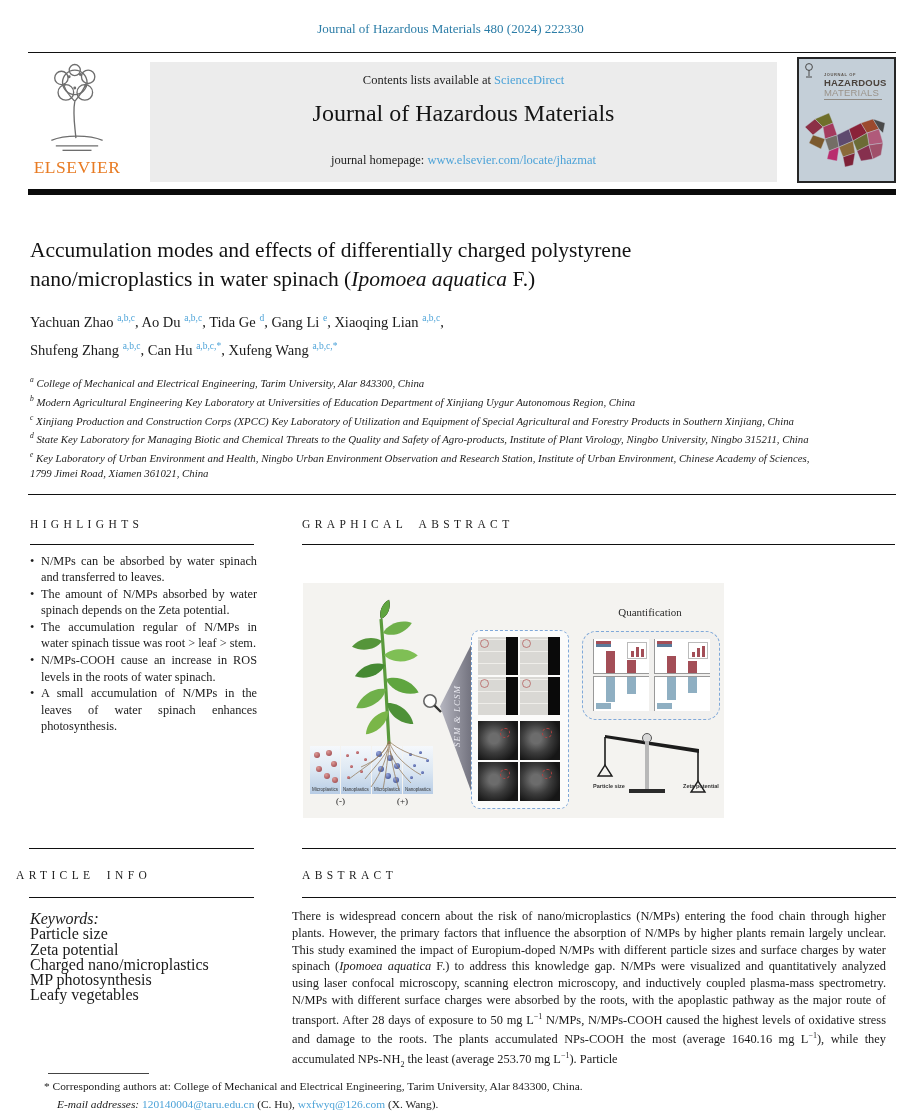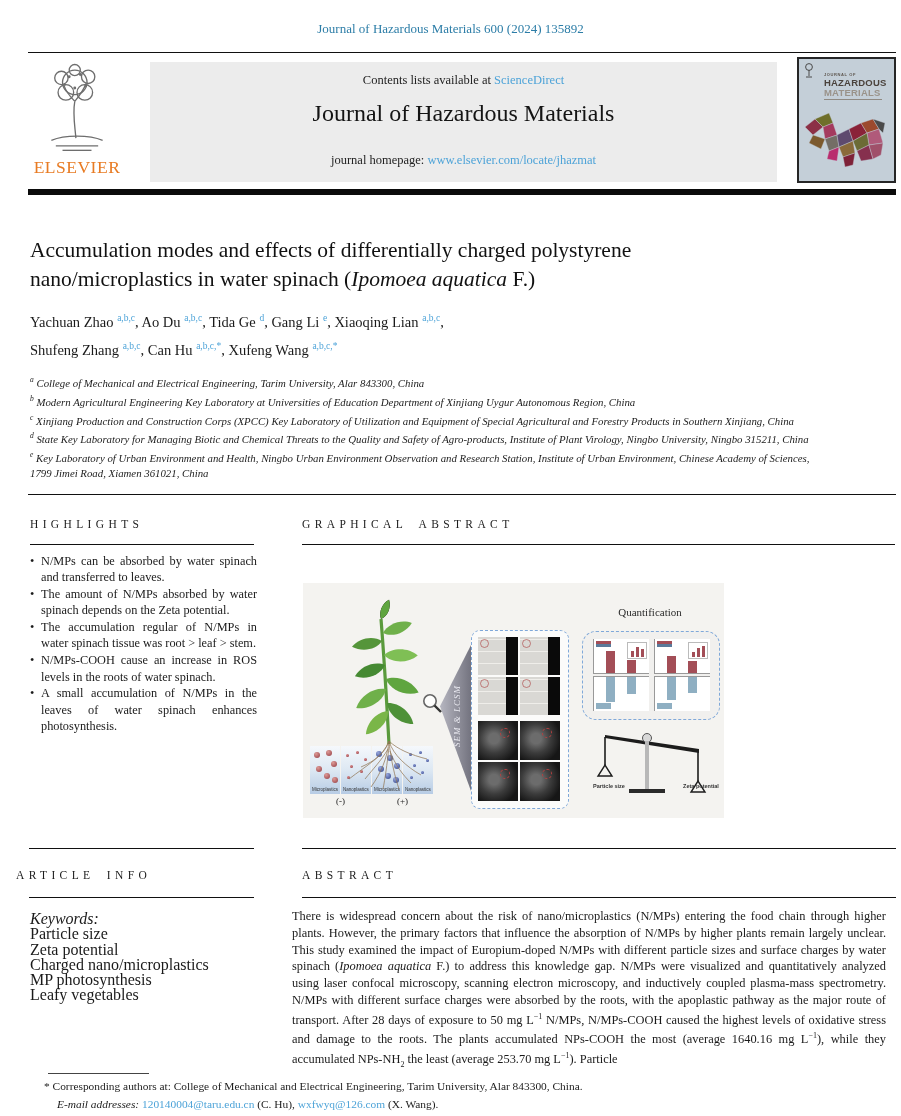--- a/index.html
+++ b/index.html
@@ -30,21 +30,21 @@
   .header-box{left:150px;top:62px;width:627px;height:120px;background:#ececec;}
   .contents-line{top:11px;left:0;width:100%;text-align:center;font-size:12.5px;color:#222;}
   .journal-name{top:38px;left:0;width:100%;text-align:center;font-size:24px;color:#141414;}
   .homepage-line{top:91px;left:0;width:100%;text-align:center;font-size:12.5px;color:#222;}
   .lnk{color:#4da3d8;text-decoration:none;cursor:pointer;}
 
   
   .cover{left:797px;top:57px;width:95px;height:122px;border:2px solid #262626;background:#c4cfd8;overflow:hidden;}
   .cover-jof{left:25px;top:13px;font-size:4px;letter-spacing:.6px;color:#5d564f;font-family:"Liberation Sans",sans-serif;font-weight:bold;}
   .cover-hz{left:25px;top:18px;font-size:9.5px;font-weight:bold;color:#4a423c;font-family:"Liberation Sans",sans-serif;letter-spacing:.2px;}
-  .cover-mt{left:25px;top:28px;font-size:9.5px;font-weight:bold;color:#9a938a;font-family:"Liberation Sans",sans-serif;letter-spacing:.2px;}
+  .cover-mt{left:25px;top:28px;font-size:9.5px;font-weight:normal;color:#9a938a;font-family:"Liberation Sans",sans-serif;letter-spacing:.2px;}
   .cover-tag{left:25px;top:40px;width:58px;height:1px;background:#8f8a83;}
   .cover-map{left:0px;top:42px;}
 
   
   .title{left:30px;top:236px;width:710px;font-size:21.5px;line-height:28.5px;color:#111;}
   .authors{left:30px;top:306px;width:820px;font-size:14.5px;line-height:24px;}
   .authors sup.au{color:#4da3d8;font-size:9.5px;}
   .affils{left:30px;top:372px;width:800px;font-style:italic;font-size:10.8px;line-height:15.2px;color:#222;}
   .affils sup{font-size:7.5px;}
   .affils div{margin:0;}
@@ -124,21 +124,21 @@
   
   .footnote{left:44px;top:1078px;width:830px;font-size:11.4px;line-height:17.5px;color:#1c1c1c;}
   .fn-line2{margin-left:13px;}
   .fn-line2 .em-label{font-style:italic;}
 </style>
 </head>
 <body>
 
 <div class="page">
 
-  <div class="abs citation">Journal of Hazardous Materials 600 (2024) 135892</div>
+  <div class="abs citation">Journal of Hazardous Materials 480 (2024) 222330</div>
   <div class="abs hr rule-top"></div>
 
   <div class="abs logo-box">
     <svg class="logo-tree" width="78" height="96" viewBox="0 0 70 86">
       <g stroke="#6e6e6e" fill="none" stroke-width="1.2">
         <circle cx="33" cy="20" r="11"></circle>
           <circle cx="21" cy="16" r="6"></circle>
           <circle cx="45" cy="15" r="6"></circle>
         <circle cx="25" cy="29" r="7"></circle>
           <circle cx="42" cy="29" r="7"></circle>

